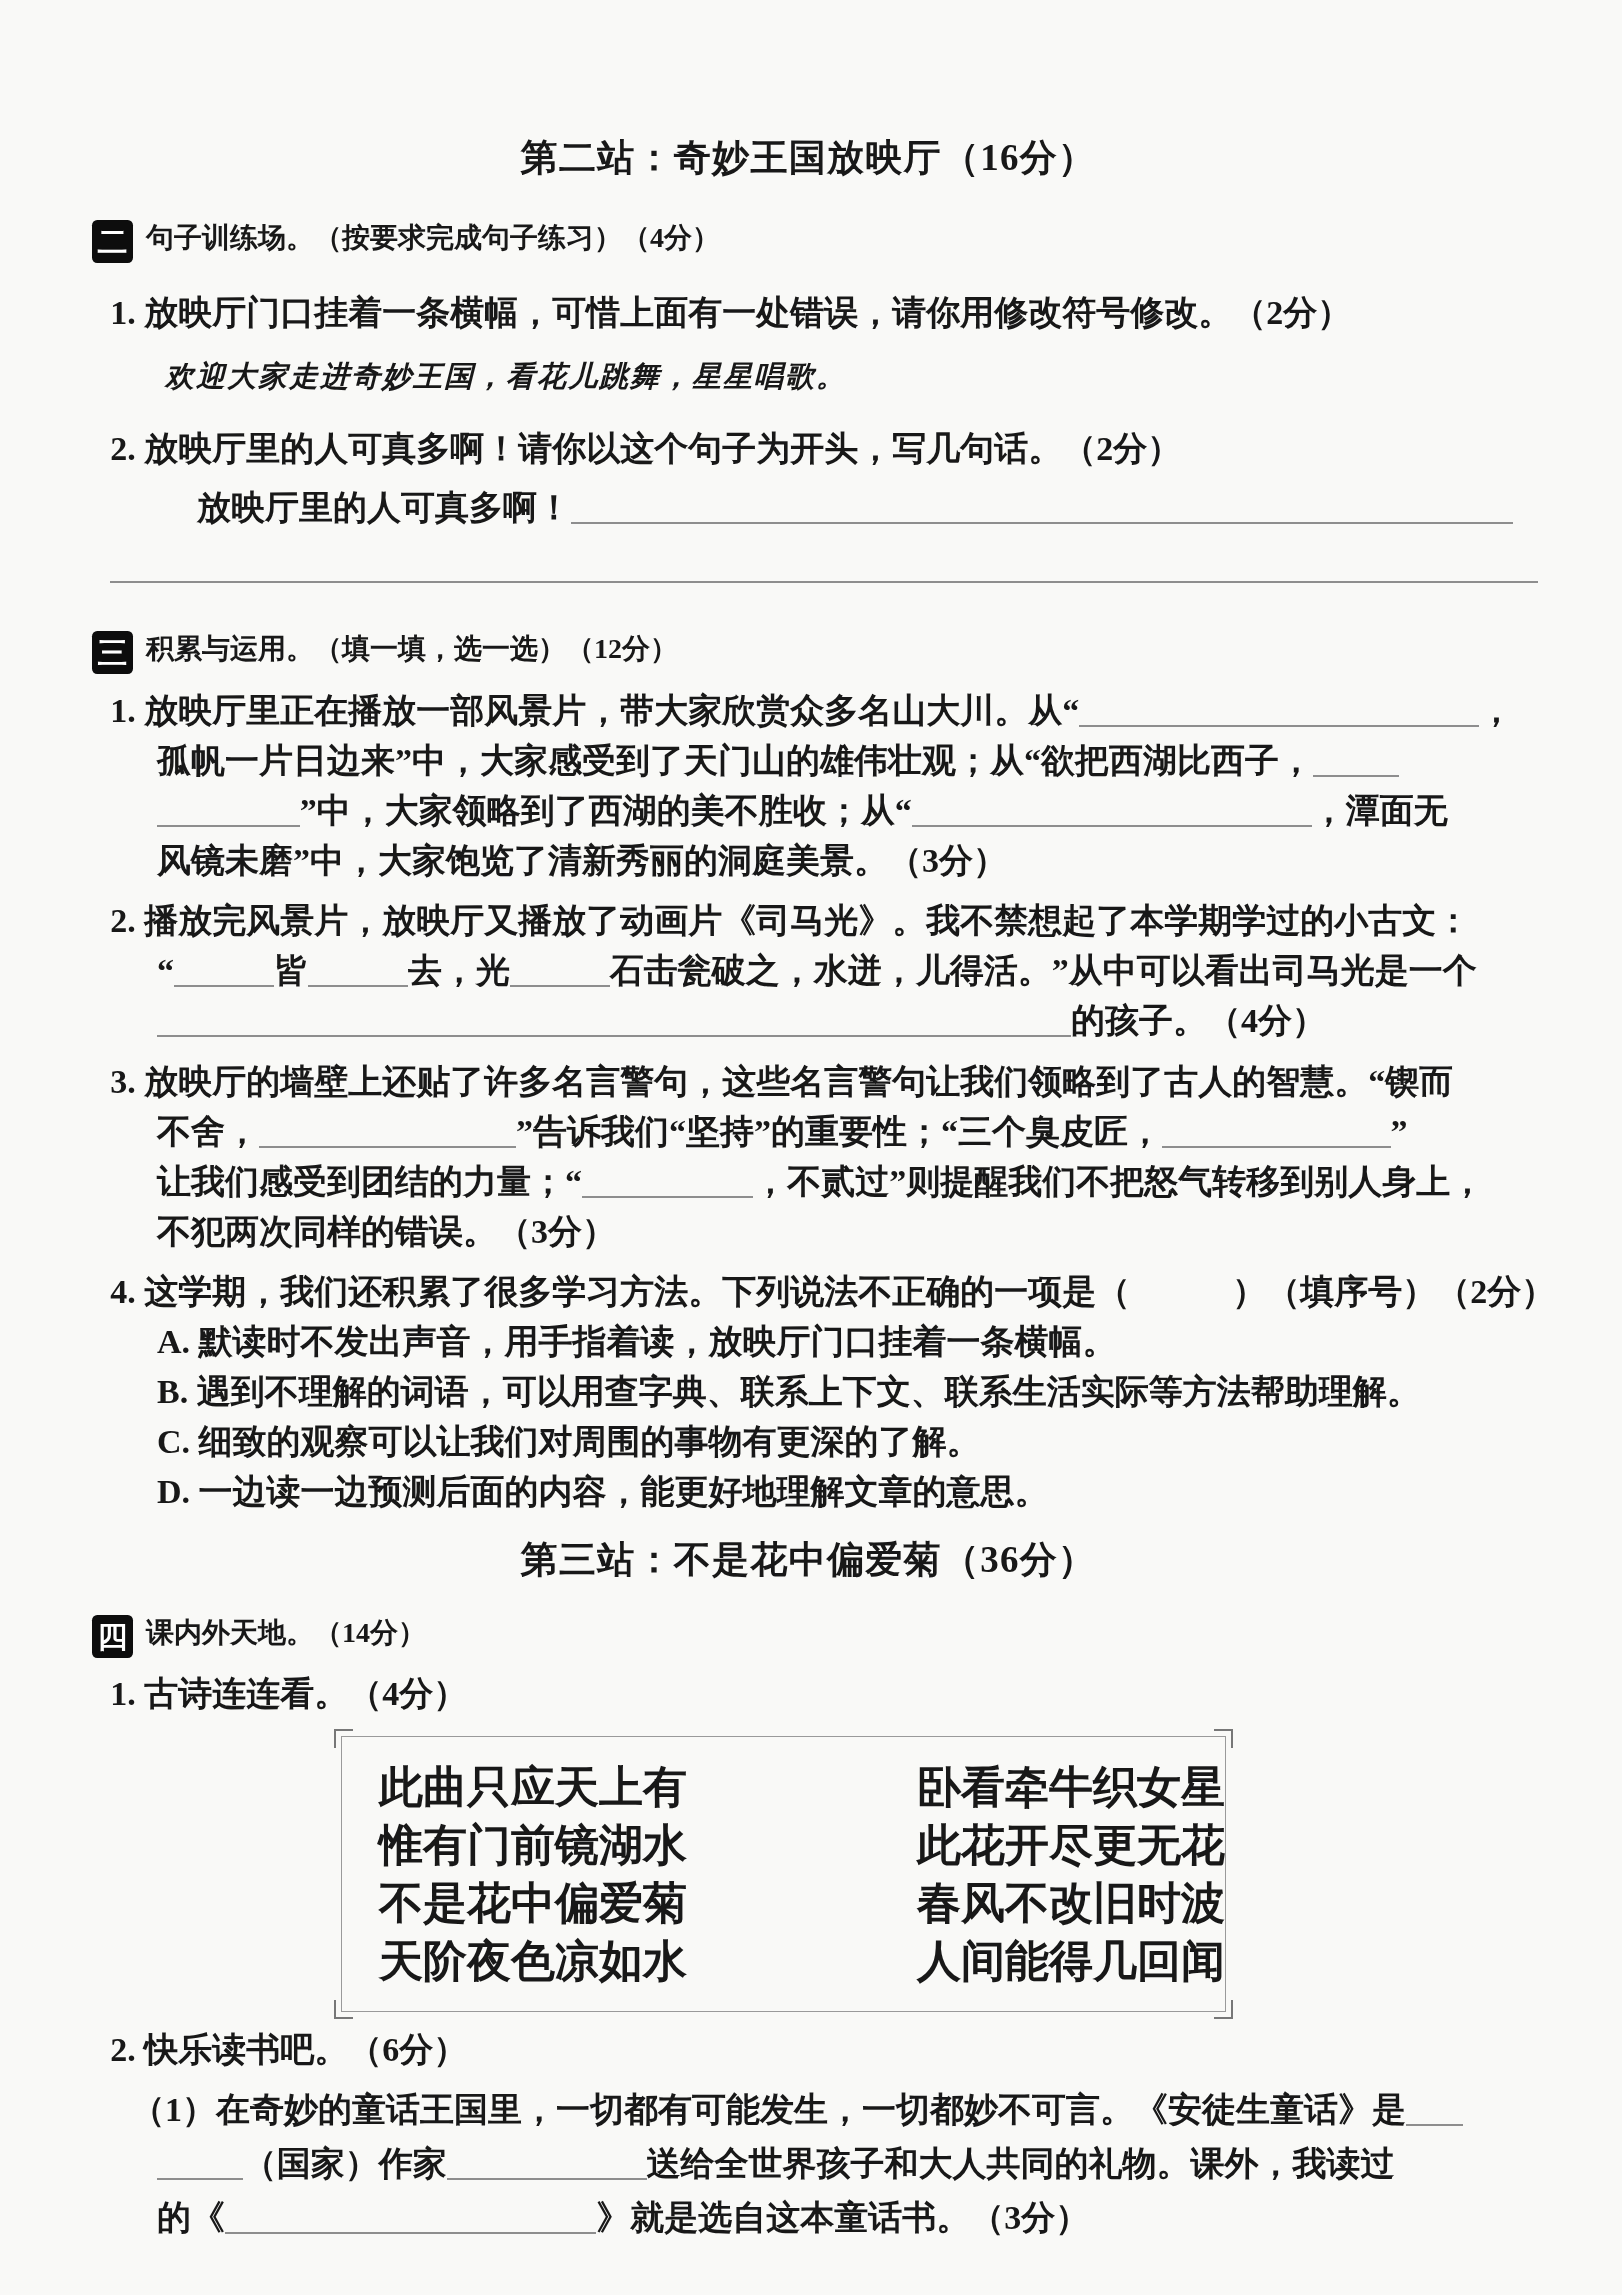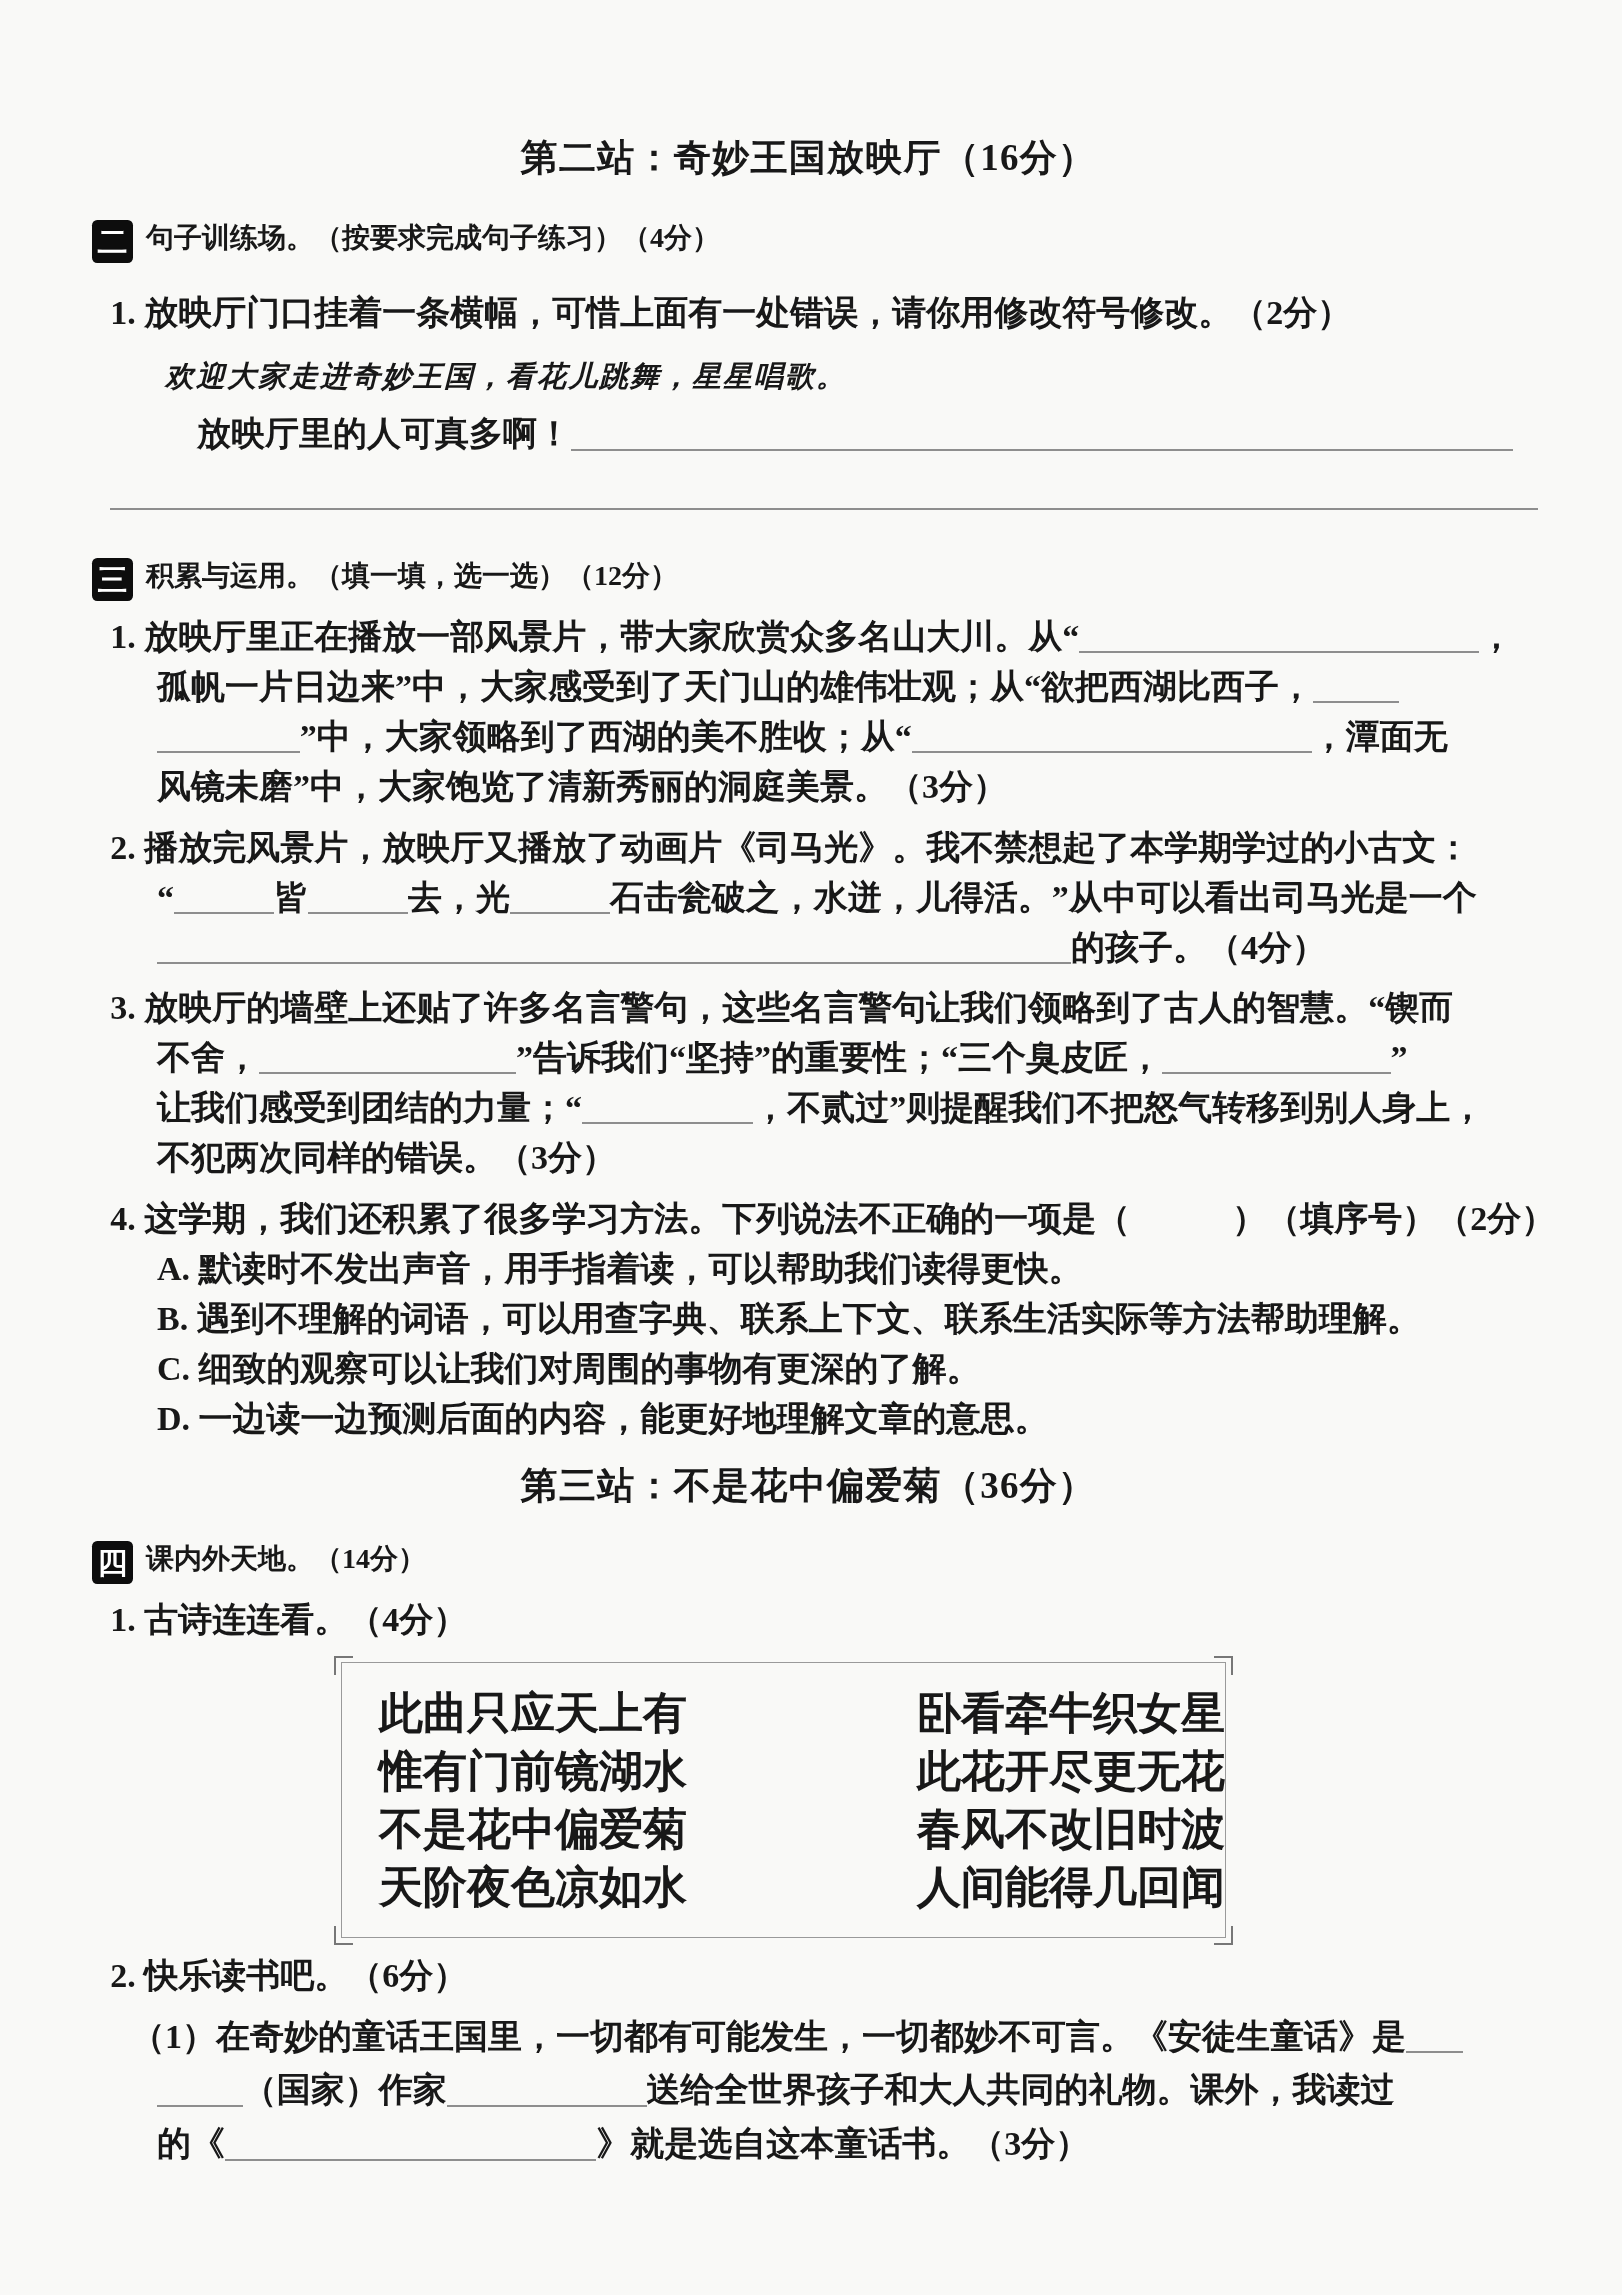--- a/index.html
+++ b/index.html
@@ -83,20 +83,21 @@
 
   <div class="title">第二站：奇妙王国放映厅（16分）</div>
 
   <div class="sec-header">
     <span class="badge">二</span><span class="sec-title">句子训练场。（按要求完成句子练习）（4分）</span>
   </div>
 
   <div class="ln q-first mt">1. 放映厅门口挂着一条横幅，可惜上面有一处错误，请你用修改符号修改。（2分）</div>
   <div class="banner">欢迎大家走进奇妙王国，看花儿跳舞，星星唱歌。</div>
 
+  <div class="ln q-first mt">2. 放映厅里的人可真多啊！请你以这个句子为开头，写几句话。（2分）</div>
   <div class="ln ans1">放映厅里的人可真多啊！<span class="blank" style="width: 27.72em;"></span></div>
   <div class="ln q-first rule-line"><span class="blank" style="width: 42em;"></span></div>
 
   <div class="sec-header">
     <span class="badge">三</span><span class="sec-title">积累与运用。（填一填，选一选）（12分）</span>
   </div>
 
   <div class="mt-sm">
     <div class="ln q-first">1. 放映厅里正在播放一部风景片，带大家欣赏众多名山大川。从“<span class="blank" style="width: 11.76em;"></span>，</div>
     <div class="ln q-cont">孤帆一片日边来”中，大家感受到了天门山的雄伟壮观；从“欲把西湖比西子，<span class="blank" style="width: 2.52em;"></span></div>
@@ -112,21 +113,21 @@
 
   <div class="mt-sm">
     <div class="ln q-first">3. 放映厅的墙壁上还贴了许多名言警句，这些名言警句让我们领略到了古人的智慧。“锲而</div>
     <div class="ln q-cont">不舍，<span class="blank" style="width: 7.56em;"></span>”告诉我们“坚持”的重要性；“三个臭皮匠，<span class="blank" style="width: 6.72em;"></span>”</div>
     <div class="ln q-cont">让我们感受到团结的力量；“<span class="blank" style="width: 5.04em;"></span>，不贰过”则提醒我们不把怒气转移到别人身上，</div>
     <div class="ln q-cont">不犯两次同样的错误。（3分）</div>
   </div>
 
   <div class="mt-sm">
     <div class="ln q-first">4. 这学期，我们还积累了很多学习方法。下列说法不正确的一项是（　　　）（填序号）（2分）</div>
-    <div class="ln opt">A. 默读时不发出声音，用手指着读，可以帮助我们读得更快。</div>
+    <div class="ln opt">A. 默读时不发出声音，用手指着读，放映厅门口挂着一条横幅。</div>
     <div class="ln opt">B. 遇到不理解的词语，可以用查字典、联系上下文、联系生活实际等方法帮助理解。</div>
     <div class="ln opt">C. 细致的观察可以让我们对周围的事物有更深的了解。</div>
     <div class="ln opt">D. 一边读一边预测后面的内容，能更好地理解文章的意思。</div>
   </div>
 
   <div class="title" style="margin-top:18.3px;">第三站：不是花中偏爱菊（36分）</div>
 
   <div class="sec-header" style="margin-top:22px;">
     <span class="badge">四</span><span class="sec-title">课内外天地。（14分）</span>
   </div>

